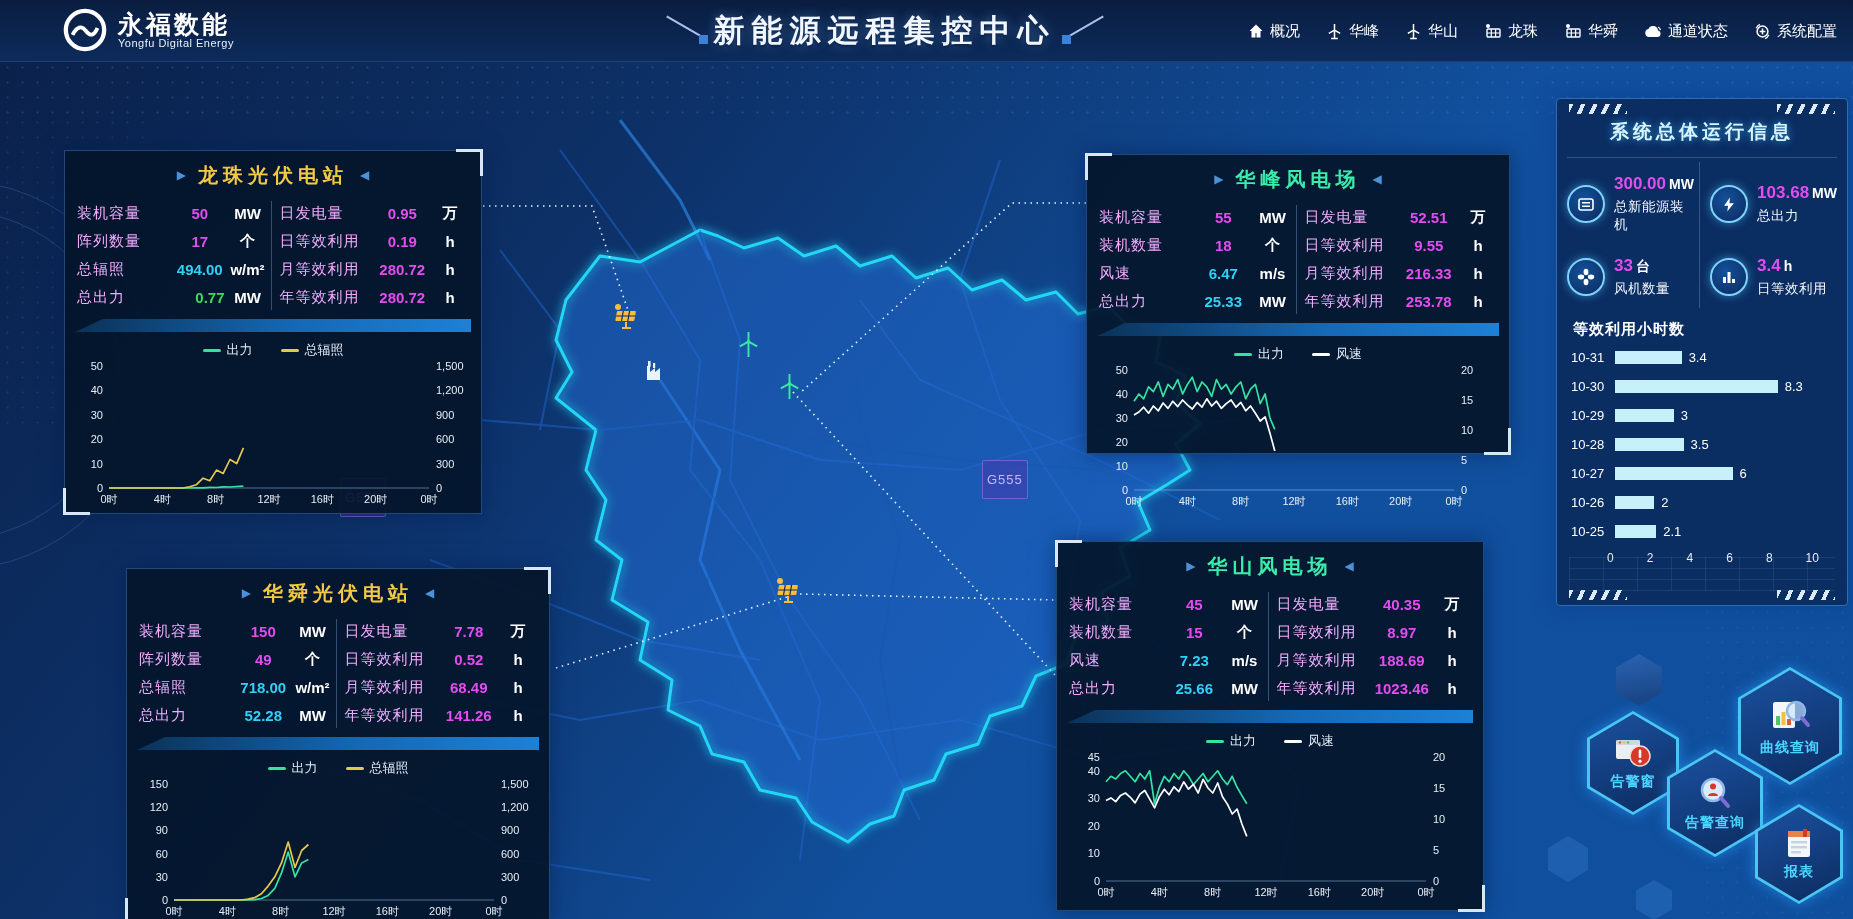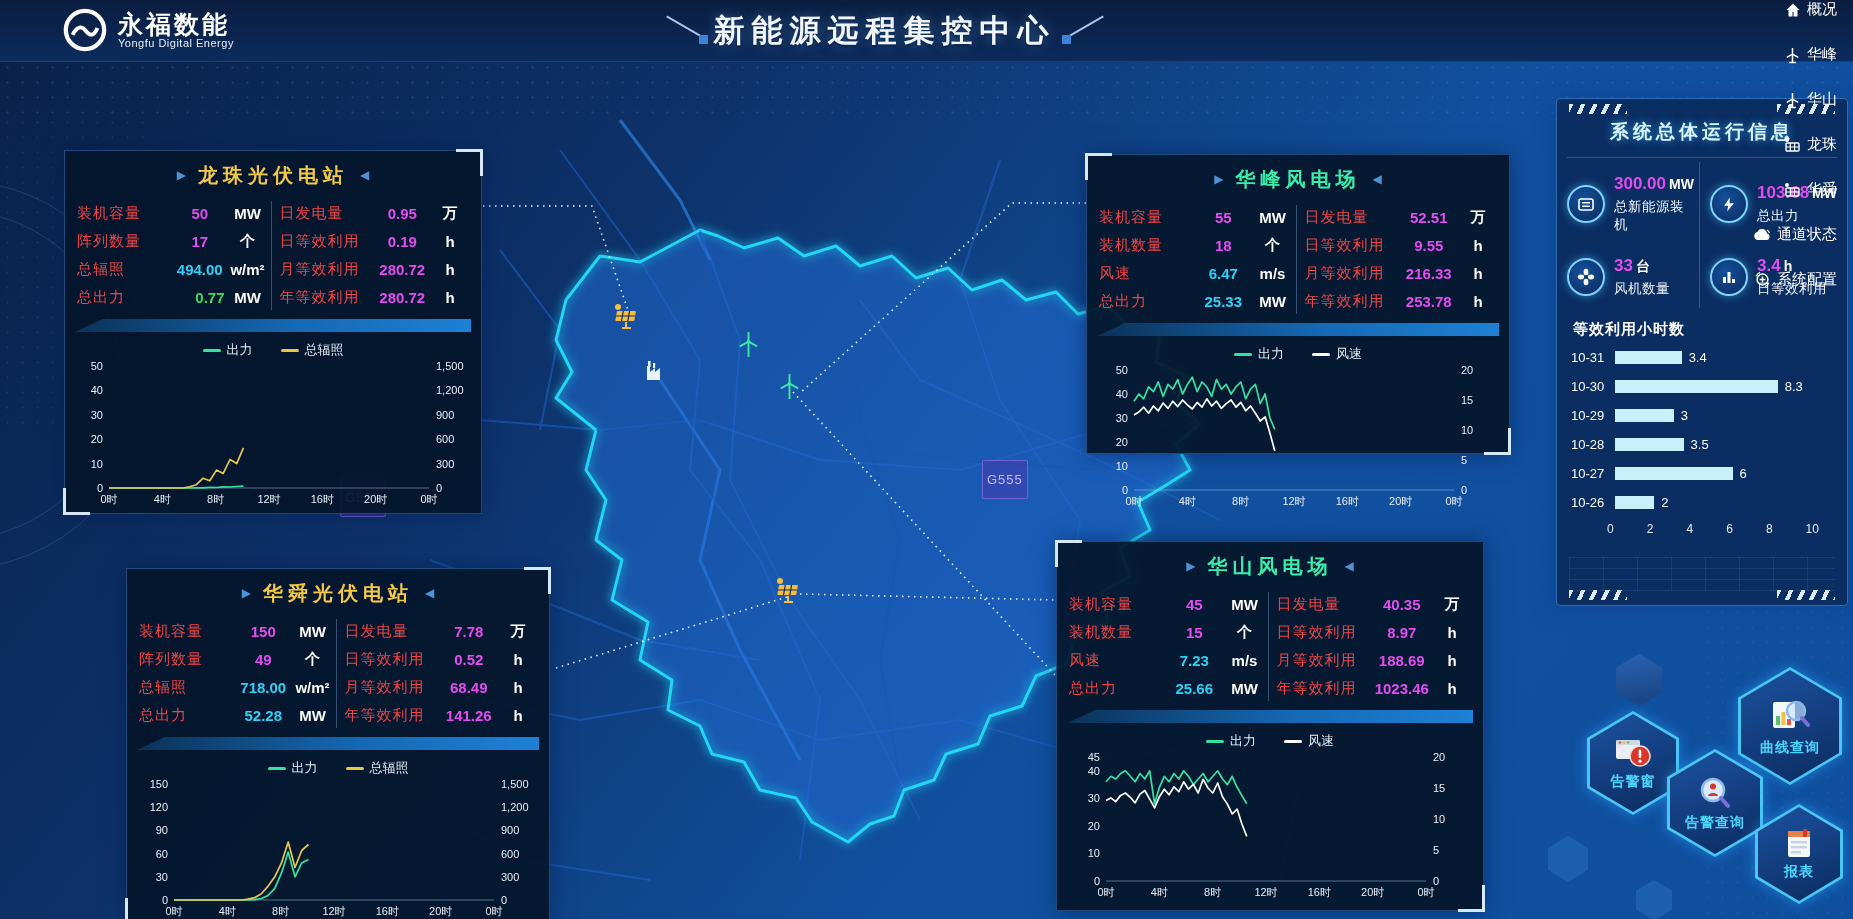--- a/index.html
+++ b/index.html
@@ -15,37 +15,37 @@
   .logo{position:absolute;left:62px;top:7px;display:flex;align-items:center;gap:10px;}
   .logo-text .cn{color:#fff;font-size:25px;font-weight:bold;letter-spacing:3px;line-height:26px;}
   .logo-text .en{color:#e8f1fb;font-size:11px;letter-spacing:.5px;}
   .main-title{position:absolute;left:50%;top:0;transform:translateX(calc(-50% - 42px));height:62px;display:flex;align-items:center;gap:2px;}
   .main-title h1{margin:0;font-size:31px;font-weight:bold;letter-spacing:7px;color:#f2f7ff;
     text-shadow:0 2px 3px rgba(8,30,70,.9),0 0 12px rgba(120,190,255,.45);}
   .tdeco{position:relative;width:48px;height:30px;}
   .tdeco::before{content:'';position:absolute;width:42px;height:1.6px;background:#a9c4ec;top:10px;left:0;transform:rotate(30deg);}
   .tdeco::after{content:'';position:absolute;width:9px;height:9px;background:#3b82d8;bottom:2px;right:4px;}
   .tdeco.r{transform:scaleX(-1);}
-  nav{position:absolute;right:16px;top:0;height:62px;display:flex;align-items:flex-end;gap:26px;z-index:31;flex-direction:column;}
+  nav{position:absolute;right:16px;top:0;height:62px;display:flex;align-items:center;gap:26px;z-index:31;}
   .nav-item{display:flex;align-items:center;gap:6px;color:#fff;font-size:15px;cursor:pointer;white-space:nowrap;}
   .nav-item svg{display:block;}
   
   .panel{position:absolute;background:rgba(4,21,43,.93);border:1px solid #1d4a7a;box-shadow:0 0 20px rgba(0,30,80,.55);z-index:20;margin-top:36px;}
   .panel.leftside::before{content:'';position:absolute;top:-2px;right:-2px;width:24px;height:24px;border-top:3px solid #d8e7f6;border-right:3px solid #d8e7f6;}
   .panel.leftside::after{content:'';position:absolute;bottom:-2px;left:-2px;width:24px;height:24px;border-bottom:3px solid #d8e7f6;border-left:3px solid #d8e7f6;}
   .panel.rightside::before{content:'';position:absolute;top:-2px;left:-2px;width:24px;height:24px;border-top:3px solid #d8e7f6;border-left:3px solid #d8e7f6;}
   .panel.rightside::after{content:'';position:absolute;bottom:-2px;right:-2px;width:24px;height:24px;border-bottom:3px solid #d8e7f6;border-right:3px solid #d8e7f6;}
   .ptitle{text-align:center;padding-top:11px;font-size:20px;font-weight:bold;letter-spacing:5px;}
   .ptitle.gold{color:#f2c844;} .ptitle.teal{color:#3bedaa;}
   .tri{color:#4d92d8;font-size:12px;letter-spacing:0;vertical-align:3px;margin:0 12px;}
   .stats{display:flex;padding:12px 8px 2px 12px;font-size:15px;}
   .scol{flex:1;display:flex;flex-direction:column;gap:3px;}
   .scol.rightc{border-left:1px solid rgba(120,170,220,.4);padding-left:8px;}
   .srow{display:flex;align-items:center;height:25px;}
-  .sl{width:98px;color:#ef4444;letter-spacing:1px;}
+  .sl{width:98px;color:#f0abfc;letter-spacing:1px;}
   .sv{flex:1;text-align:center;font-weight:bold;}
   .su{width:46px;text-align:center;color:#fff;font-weight:bold;}
   .magenta{color:#e44cf0;} .cyan{color:#2fd1f7;} .green{color:#3bdc57;text-align:right;}
   .slant{height:13px;margin:7px 10px 0;background:linear-gradient(90deg,#0b3258,#1568b4 55%,#1d81d6);clip-path:polygon(0 100%,7% 0,100% 0,100% 100%);}
   .legend{display:flex;justify-content:center;gap:28px;margin-top:9px;font-size:13px;color:#e6eef8;}
   .litem{display:flex;align-items:center;gap:6px;}
   .sw{display:inline-block;width:18px;height:3px;border-radius:2px;background:#fff;}
   svg.chart{display:block;margin:0 auto;}
   .tick{fill:#e8eef6;font-size:11px;}
   
@@ -676,20 +676,27 @@
           </span>
           <span class="bval" style="left: 182.6px;">6</span>
         </div>
       <div class="brow">
           <span class="bcat">10-26</span>
           <span class="btrack">
             <i class="bar-fill" style="width: 20%; background: rgb(199, 240, 250);"></i>
           </span>
           <span class="bval" style="left: 104.2px;">2</span>
         </div>
+      <div class="brow">
+          <span class="bcat">10-25</span>
+          <span class="btrack">
+            <i class="bar-fill" style="width: 21%; background: rgb(199, 240, 250);"></i>
+          </span>
+          <span class="bval" style="left: 106.16px;">2.1</span>
+        </div>
     </div>
     <div class="baxis">
       <span>0</span>
       <span>2</span>
       <span>4</span>
       <span>6</span>
       <span>8</span>
       <span>10</span>
     </div>
     <div class="grid-deco"></div>

